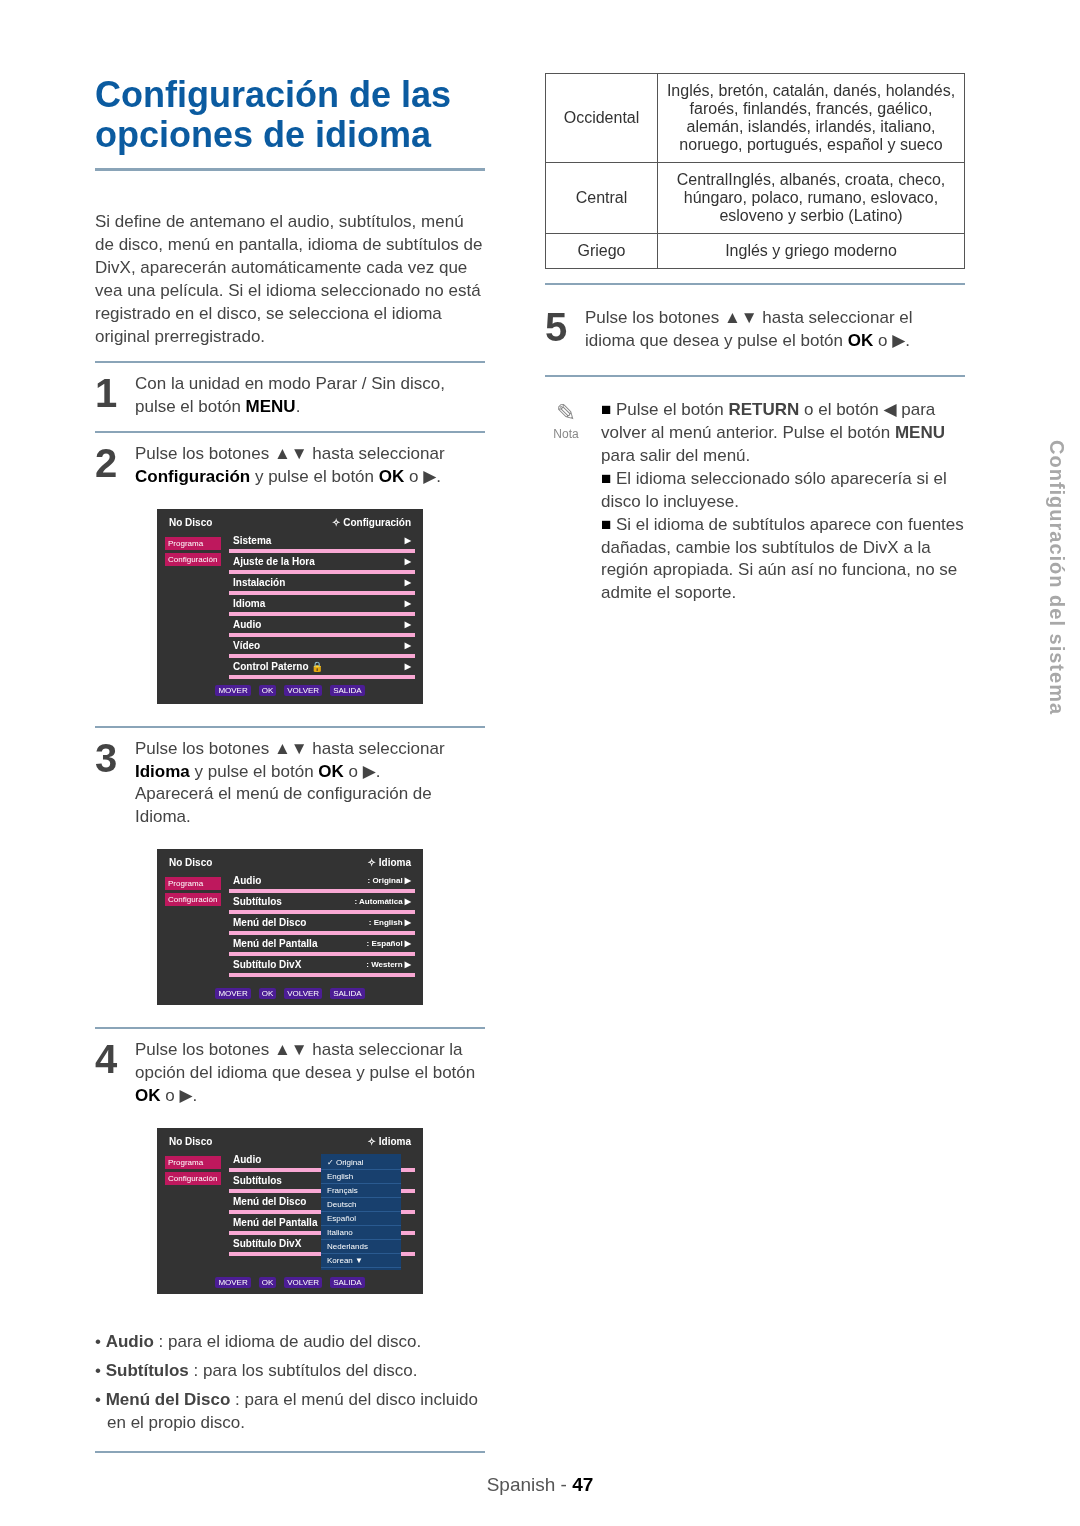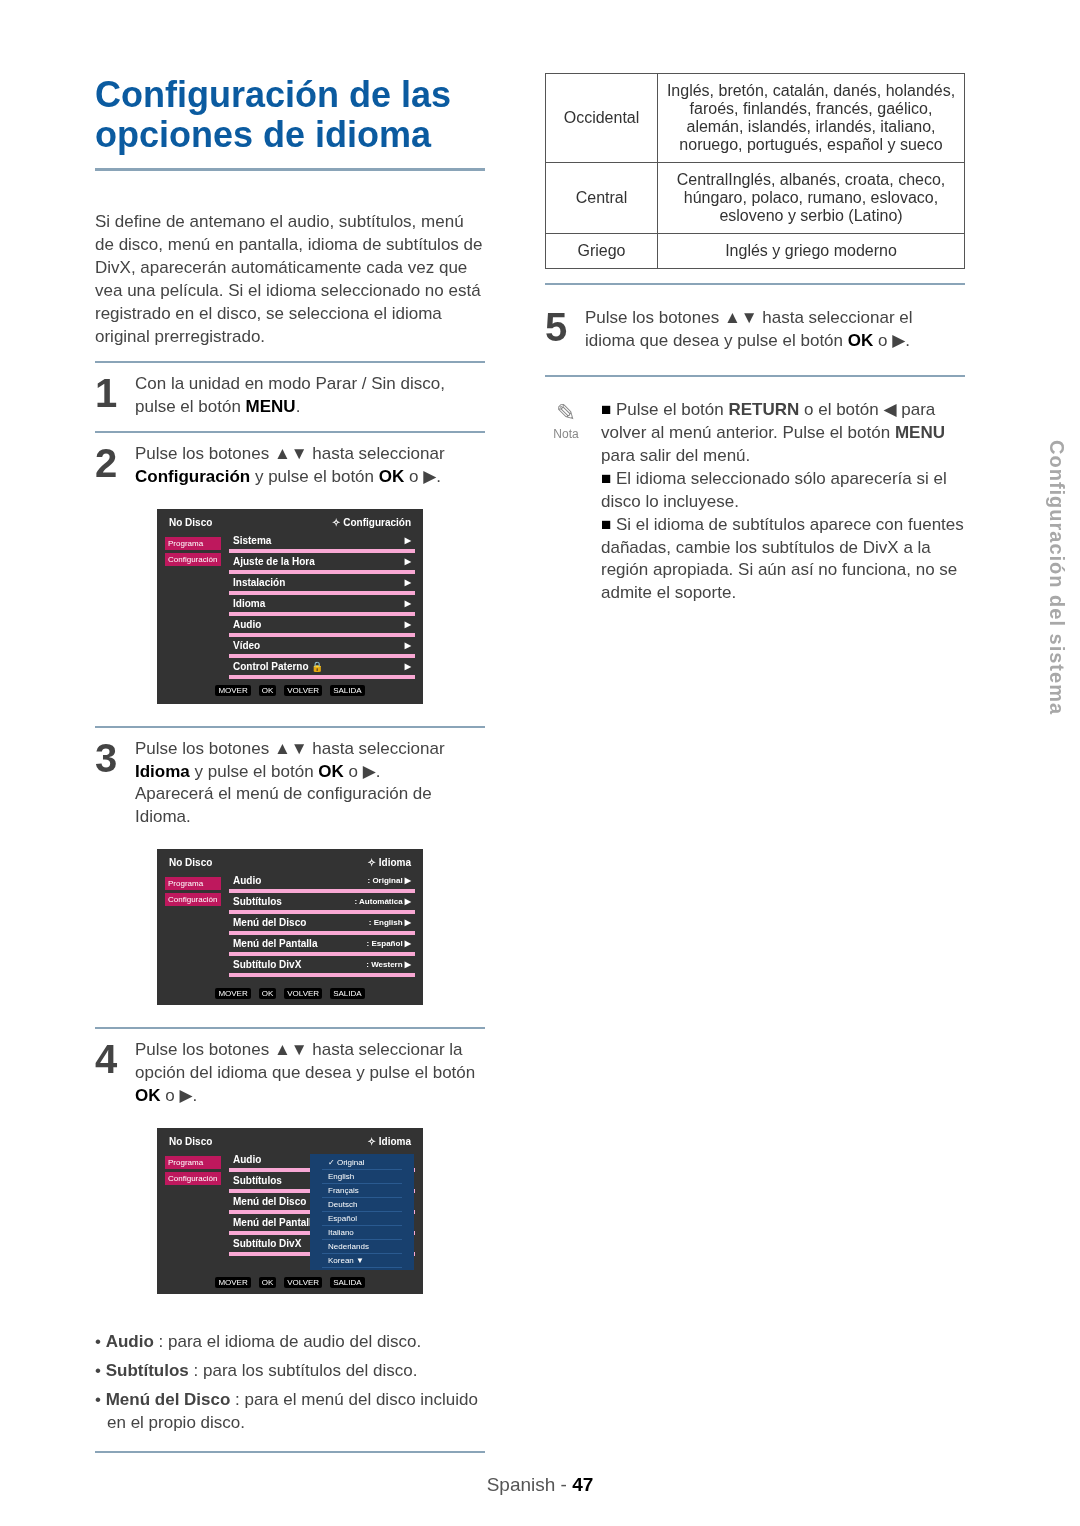--- a/index.html
+++ b/index.html
@@ -70,26 +70,26 @@
   .osd .side div{
     background:#be185d; padding:2px 3px; margin-bottom:3px; font-size:8px;
   }
   .osd .list { margin-left:64px; }
   .osd .row {
     display:flex; justify-content:space-between; align-items:center;
     border-bottom:4px solid #f9a8d4; padding:3px 4px; font-weight:700;
   }
   .osd .row .r {font-size:8px;}
   .osd .pop {
-    position:absolute; right:9px; top:26px; width:80px; background:#18406e;
-    font-size:8px; padding:2px 12px;
+    position:absolute; right:22px; top:26px; width:80px; background:#18406e;
+    font-size:8px; padding:2px 0;
   }
   .osd .pop div{ padding:2px 6px; border-bottom:1px solid #2a5a90;}
   .osd .foot { margin-top:6px; font-size:8px; display:flex; gap:8px; justify-content:center;}
-  .osd .foot span{ background:#000000; padding:1px 3px; border-radius:2px;}
+  .osd .foot span{ background:#4c1d95; padding:1px 3px; border-radius:2px;}
   .bul-list { width:390px; font-size:17px; color:#444; line-height:1.35; padding:10px 0; border-bottom:2px solid #8aa4b8;}
   .bul-list li{ margin-bottom:6px; list-style:none; text-indent:-12px; padding-left:12px;}
   .bul-list li::before{ content:"• "; }
 
   .rightcol {
     position:absolute;
     left:545px; top:73px;
     width:420px;
   }
   table.lang {

